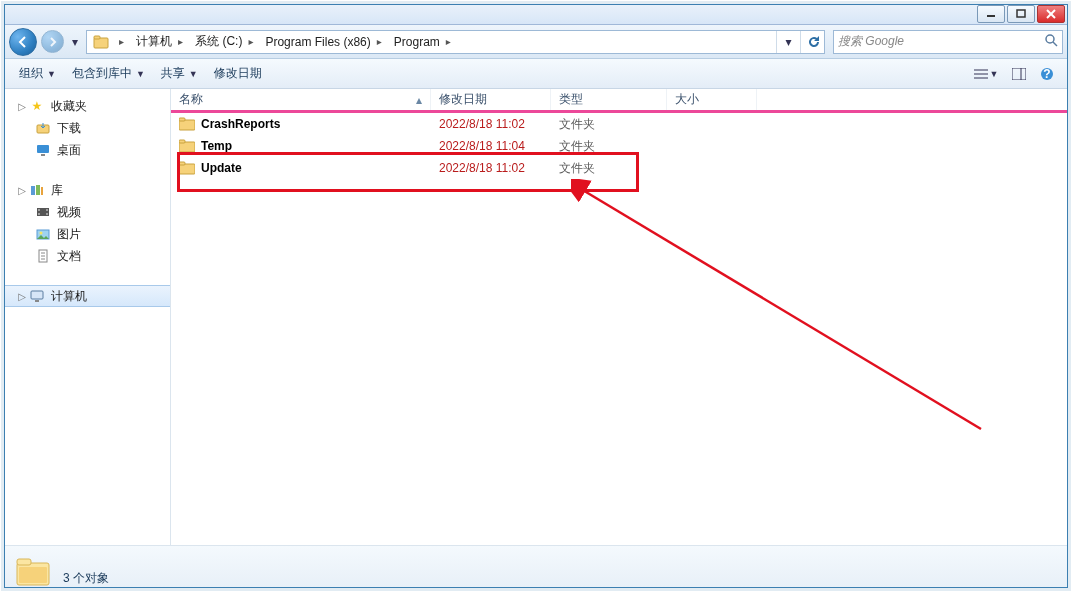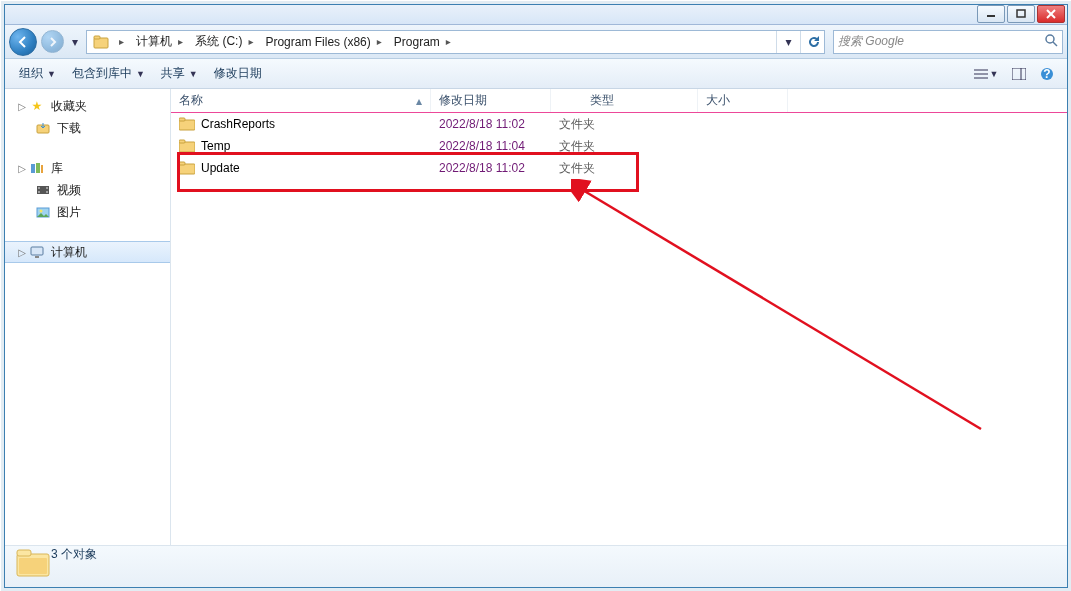--- a/index.html
+++ b/index.html
@@ -65,44 +65,44 @@
   .body { flex:1; display:flex; overflow:hidden; }
   .sidebar { width:166px; border-right:1px solid #dbe5ee; background:#fff; overflow:auto; padding-top:6px; }
   .sgroup { margin-bottom:18px; }
   .srow { display:flex; align-items:center; height:22px; padding-left:12px; color:#1a1a1a; }
   .srow.child { padding-left:30px; }
   .srow.sel { background:linear-gradient(#eaf3fd,#d6e8fb); border:1px solid #a8c9ea; border-left:none; border-right:none; }
   .tri { width:10px; color:#777; font-size:10px; margin-right:2px; display:inline-block; text-align:center; }
   .sicon { width:16px; height:16px; margin-right:6px; display:inline-flex; align-items:center; justify-content:center; }
 
   .content { flex:1; display:flex; flex-direction:column; position:relative; }
-  .colheader { height:24px; border-bottom:1px solid #ec4899; display:flex; align-items:center; color:#3a506b; }
+  .colheader { height:24px; border-bottom:3px solid #ec4899; display:flex; align-items:center; color:#3a506b; }
   .ch { padding:0 8px; height:100%; display:flex; align-items:center; border-right:1px solid #eef2f6; }
   .ch.name { width:260px; }
   .ch.date { width:120px; }
-  .ch.type { width:116px;margin-left:31px; }
+  .ch.type { width:116px; }
   .ch.size { width:90px; }
   .sort-arrow { margin-left:auto; color:#6a87a4; }
   .filelist { flex:1; }
   .frow { display:flex; align-items:center; height:22px; }
   .fcell { padding:0 8px; overflow:hidden; text-overflow:ellipsis; white-space:nowrap; }
-  .fcell.name { width:260px; display:flex; align-items:center; }
-  .fcell.date { width:120px; color:#701a75; }
+  .fcell.name { width:260px; display:flex; align-items:center;font-weight:bold; }
+  .fcell.date { width:120px; color:#b91c1c; }
   .fcell.type { width:116px; color:#5a5a5a; }
   .fcell.size { width:90px; color:#5a5a5a; text-align:right; }
   .folder-icon { width:16px; height:14px; margin-right:6px; }
 
   .highlight-box {
     position:absolute; left:6px; top:63px; width:462px; height:40px;
     border:3px solid #e1101f; pointer-events:none;
   }
   .annot-arrow { position:absolute; pointer-events:none; }
 
   
-  .statusbar { height:42px; border-top:1px solid #dbe5ee; background:linear-gradient(#f4f9fd,#e8f0f8); display:flex; align-items:flex-start; padding:0 10px; }
+  .statusbar { height:42px; border-top:1px solid #dbe5ee; background:linear-gradient(#f4f9fd,#e8f0f8); display:flex; align-items:flex-end; padding:0 10px; gap:12px; }
   .big-folder { width:36px; height:32px; }
 
   .star { color:#f5c518; }
 </style>
 </head>
 <body>
 
 <div class="window">
 
   <div class="titlebar">
@@ -234,20 +234,29 @@
         </div>
         <div class="srow child">
           <span class="sicon">
               <svg width="14" height="14">
                 <rect x="1" y="4" width="12" height="8" rx="1" fill="#f6d27a" stroke="#c9a23f"></rect>
                 <path d="M7 2v5m-2-2 2 2 2-2" stroke="#3a8fd6" fill="none"></path>
               </svg>
             </span>
           <span>下载</span>
         </div>
+        <div class="srow child">
+          <span class="sicon">
+              <svg width="14" height="14">
+                <rect x="1" y="2" width="12" height="8" rx="1" fill="#3a8fd6"></rect>
+                <rect x="5" y="11" width="4" height="2" fill="#888"></rect>
+              </svg>
+            </span>
+          <span>桌面</span>
+        </div>
       </div>
 
       <div class="sgroup">
         <div class="srow">
           <span class="tri">▷</span>
           <span class="sicon">
               <svg width="14" height="14">
                 <rect x="1" y="3" width="4" height="9" fill="#5a9bd5"></rect>
                 <rect x="6" y="2" width="4" height="10" fill="#7fba5a"></rect>
                 <rect x="11" y="4" width="2" height="8" fill="#e8a33d"></rect>
@@ -269,20 +278,31 @@
         </div>
         <div class="srow child">
           <span class="sicon">
               <svg width="14" height="14">
                 <rect x="1" y="3" width="12" height="9" fill="#9fd3f0" stroke="#5a9bd5"></rect>
                 <circle cx="5" cy="6" r="1.5" fill="#f5e663"></circle>
                 <path d="M1 12l4-4 3 3 2-2 3 3H1z" fill="#5aa65a"></path>
               </svg>
             </span>
           <span>图片</span>
+        </div>
+        <div class="srow child">
+          <span class="sicon">
+              <svg width="14" height="14">
+                <rect x="3" y="1" width="8" height="12" fill="#fff" stroke="#888"></rect>
+                <line x1="5" y1="4" x2="9" y2="4" stroke="#888"></line>
+                <line x1="5" y1="7" x2="9" y2="7" stroke="#888"></line>
+                <line x1="5" y1="10" x2="9" y2="10" stroke="#888"></line>
+              </svg>
+            </span>
+          <span>文档</span>
         </div>
       </div>
 
       <div class="sgroup">
         <div class="srow sel">
           <span class="tri">▷</span>
           <span class="sicon">
               <svg width="14" height="14">
                 <rect x="1" y="2" width="12" height="8" rx="1" fill="#d7e6f7" stroke="#5a7ca0"></rect>
                 <rect x="5" y="11" width="4" height="2" fill="#888"></rect>

